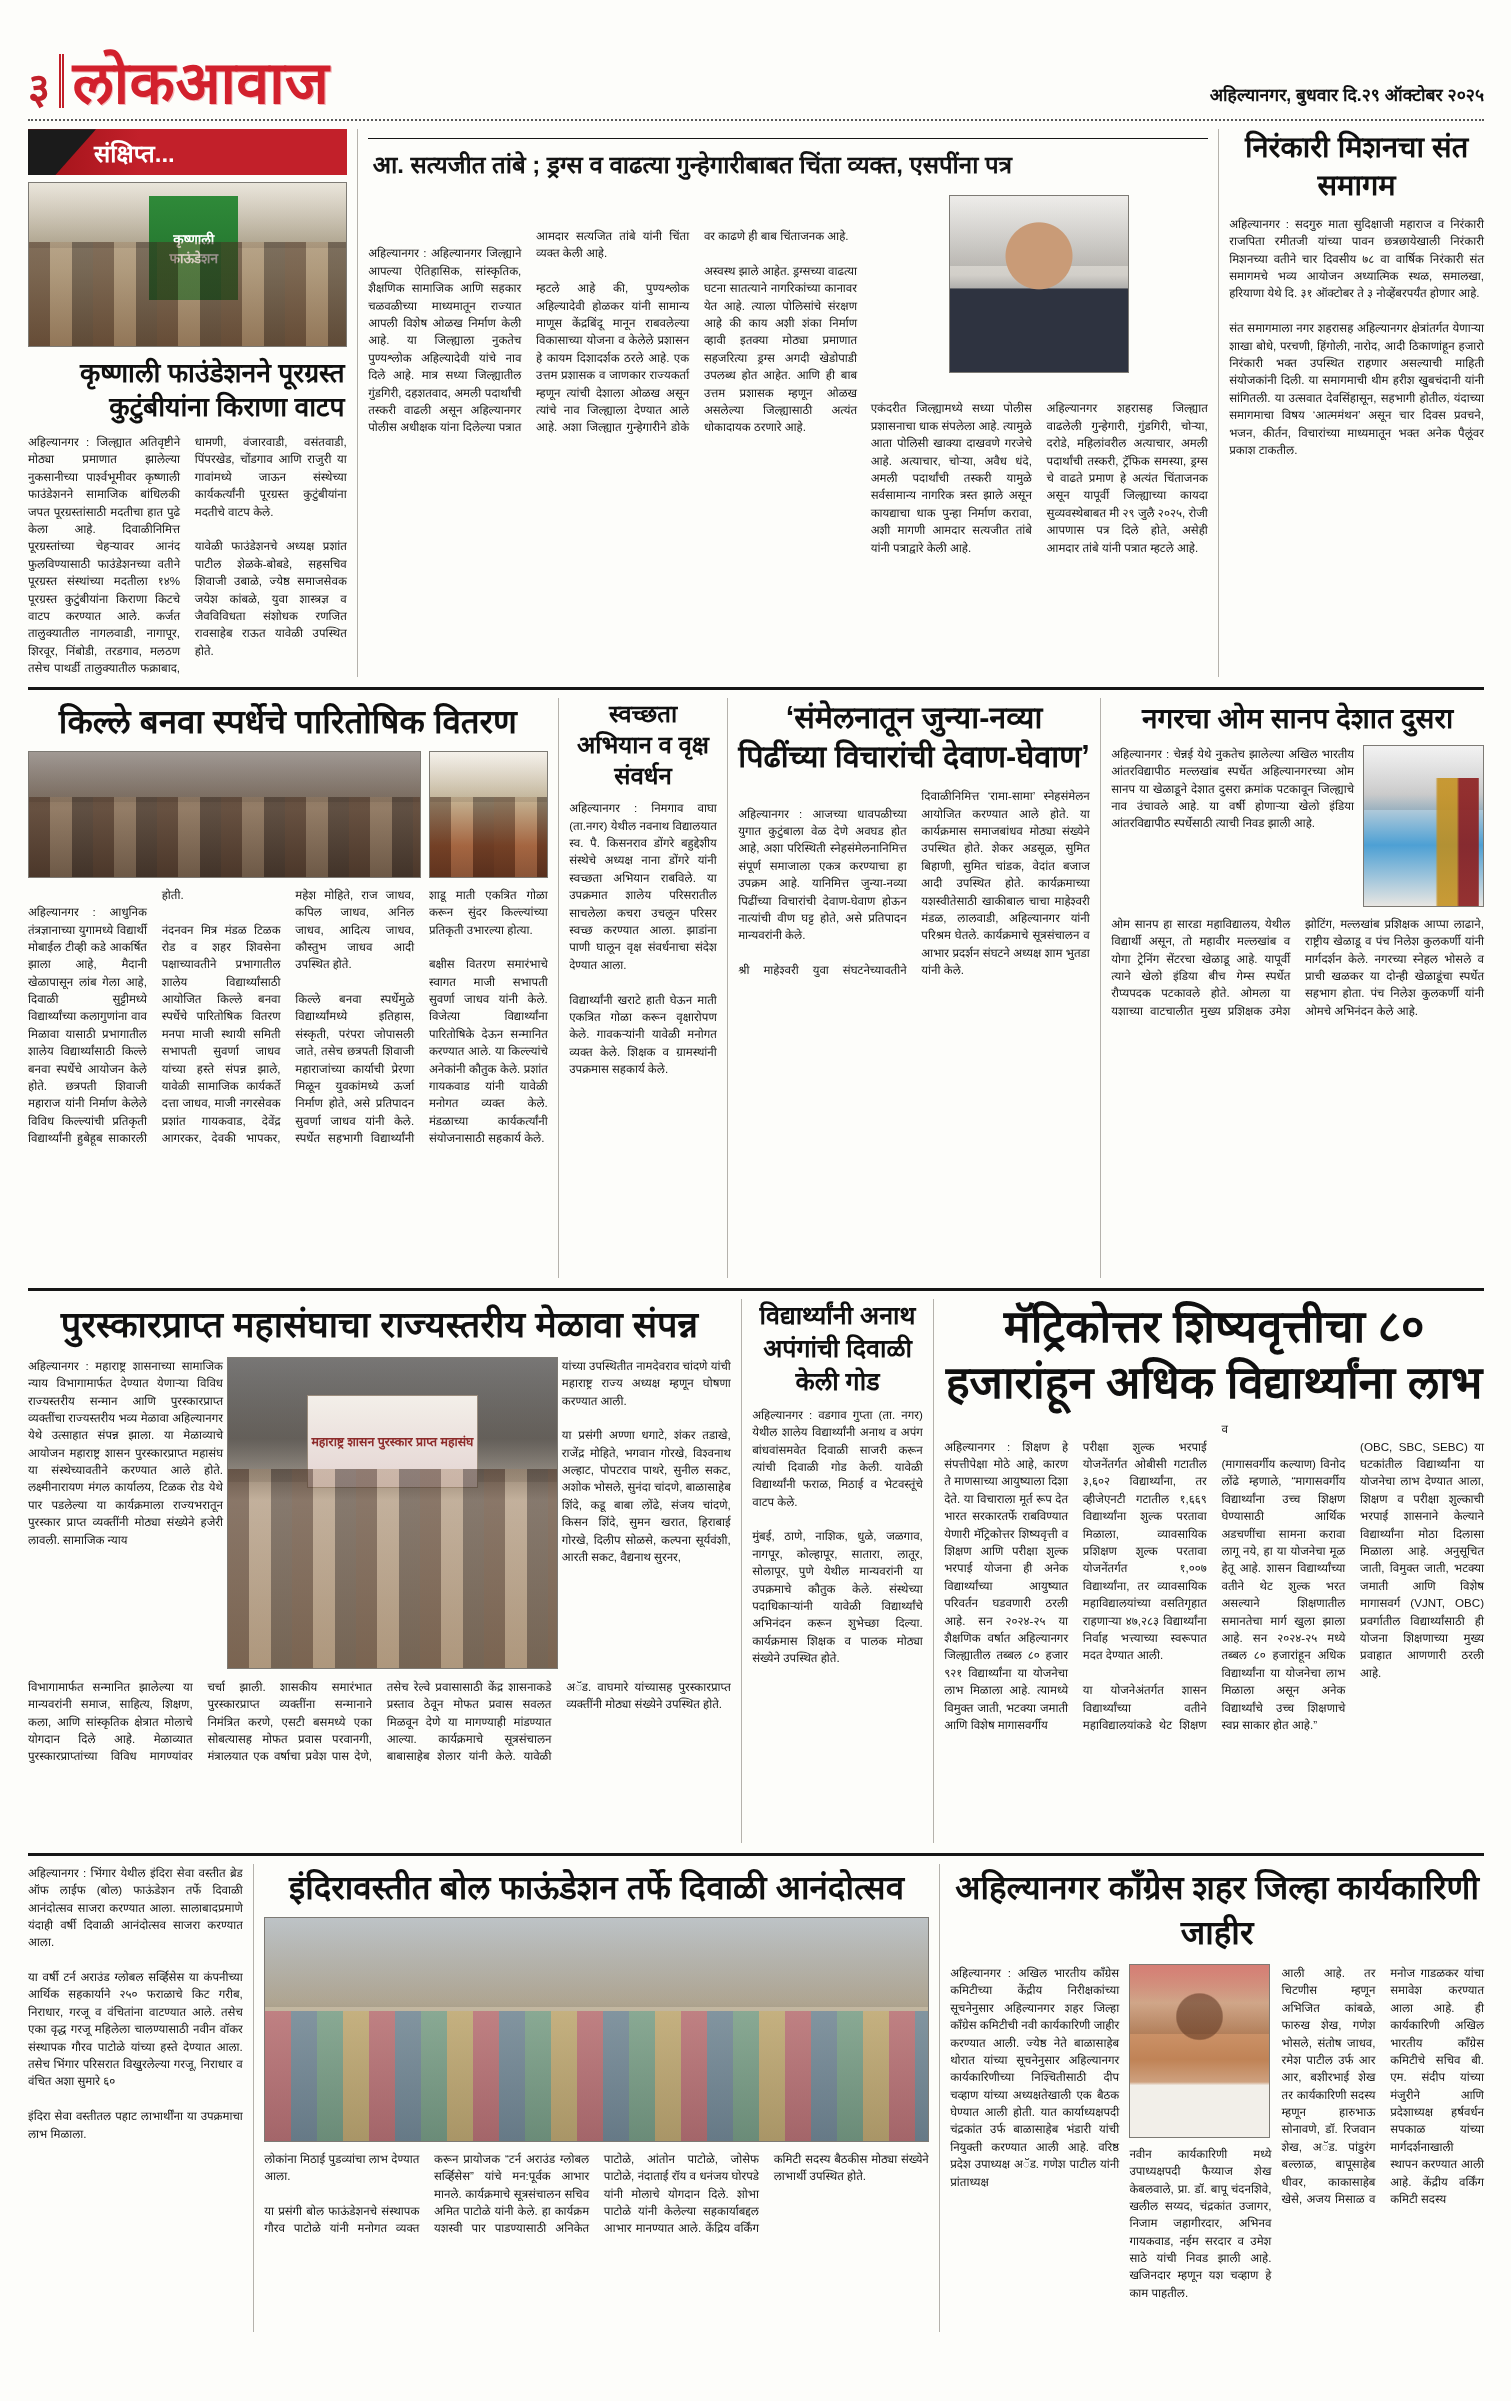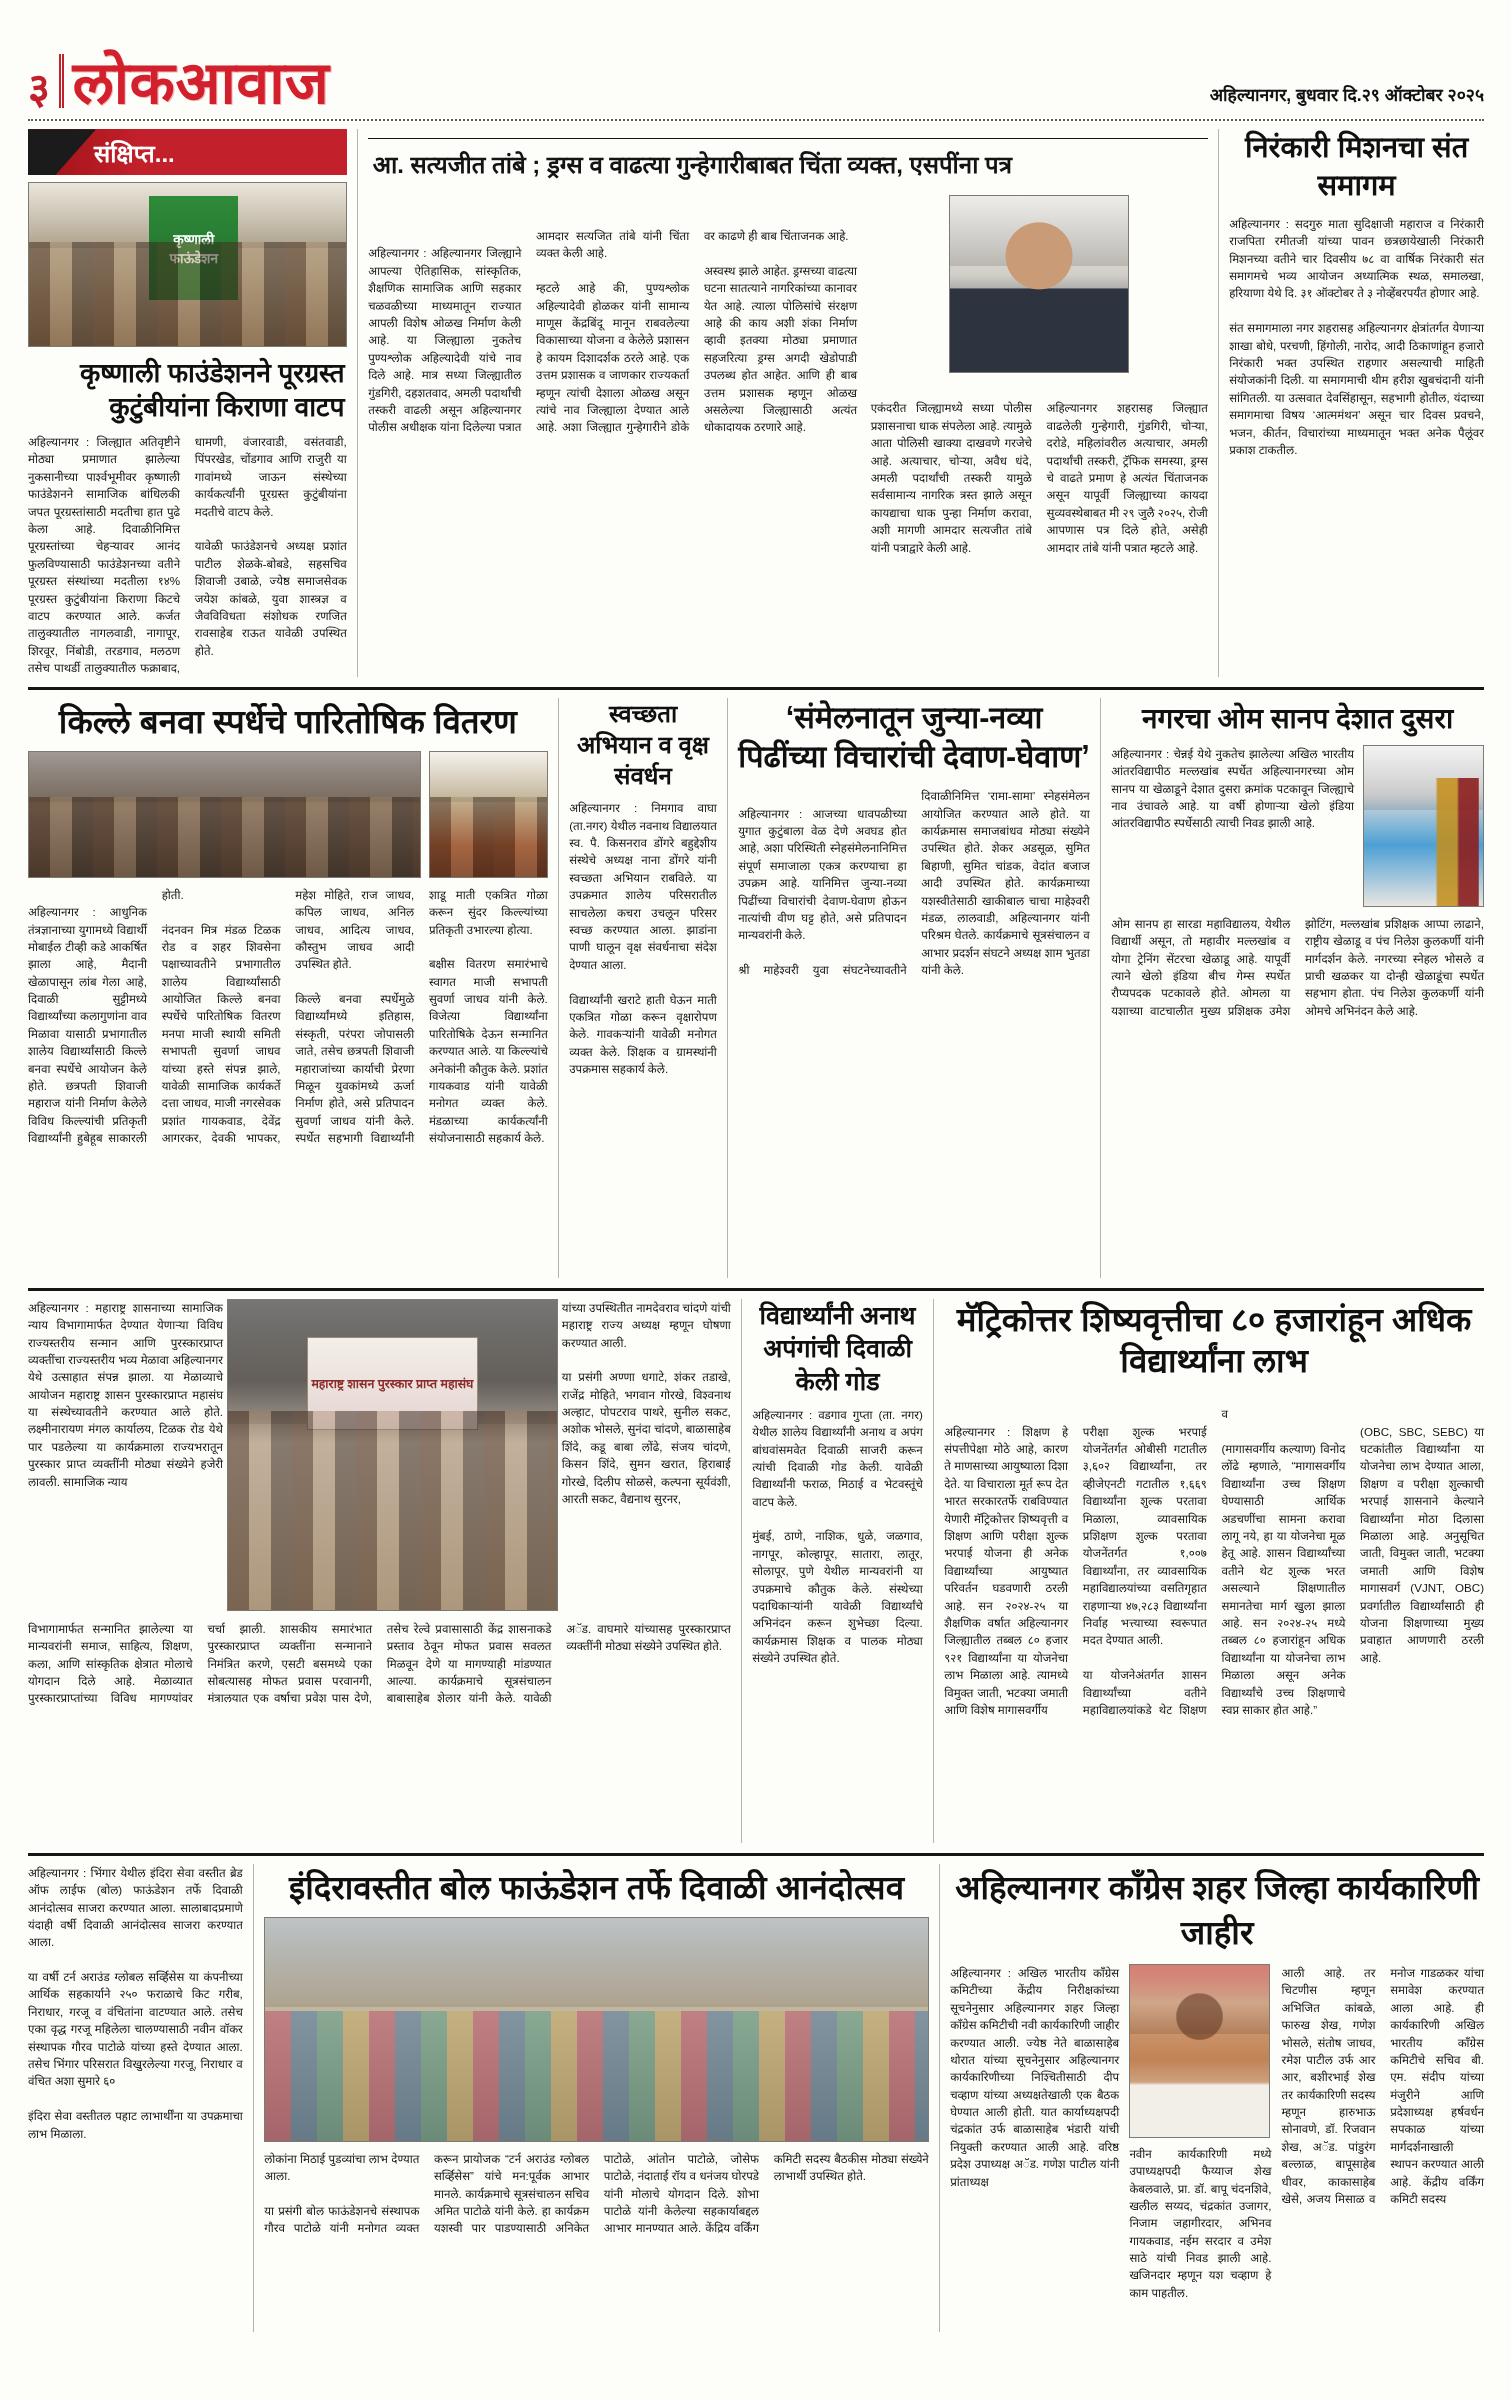--- a/index.html
+++ b/index.html
@@ -77,21 +77,21 @@
   .pur-hl{font-size:36px;text-align:center;margin-bottom:9px;}
   .pur-mid{display:flex;gap:4px;}
   .pur-mid .t1{width:195px;}
   .pur-mid .t2{width:169px;}
   .ph-pur{flex:1;height:312px;background:linear-gradient(180deg,#2f2d2b 0%,#565049 26%,#d9cfc2 46%,#b7a68f 100%);}
   .ph-pur .pbanner{left:24%;top:12%;width:52%;height:30%;background:linear-gradient(180deg,#f3efe9,#e4d4d2);color:#8d2b2b;font-size:12.4px;border:0.6px solid #9a8c7c;}
   .pur-rest{margin-top:9px;}
   .sec-vidya{width:192px;}
   .vidya-hl{font-size:25px;text-align:center;line-height:1.32;margin-bottom:8px;}
   .sec-matric{flex:1;}
-  .matric-hl{font-size:33px;text-align:center;line-height:1.25;margin-bottom:24px;}
+  .matric-hl{font-size:45px;text-align:center;line-height:1.25;margin-bottom:9px;}
   
   .band4{min-height:486px;border-bottom:none;}
   .sec-bhingar{width:226px;}
   .sec-bol{width:686px;}
   .bol-hl{font-size:33px;text-align:center;margin-bottom:8px;}
   .ph-bol{height:225px;margin-bottom:8px;background:linear-gradient(180deg,#9aa3a8 0%,#c5b9a2 38%,#8f8471 100%);}
   .ph-bol::after{background:repeating-linear-gradient(90deg, rgba(188,64,96,.45) 0 26px, rgba(52,108,160,.45) 26px 52px, rgba(52,150,130,.4) 52px 78px, rgba(200,170,90,.45) 78px 104px);height:58%;}
   .sec-cong{flex:1;}
   .cong-hl{font-size:33px;text-align:center;margin-bottom:10.2px;}
   .cong-body{display:flex;gap:10.2px;}
@@ -200,20 +200,21 @@
         <div class="t body">अहिल्यानगर : चेन्नई येथे नुकतेच झालेल्या अखिल भारतीय आंतरविद्यापीठ मल्लखांब स्पर्धेत अहिल्यानगरच्या ओम सानप या खेळाडूने देशात दुसरा क्रमांक पटकावून जिल्ह्याचे नाव उंचावले आहे. या वर्षी होणाऱ्या खेलो इंडिया आंतरविद्यापीठ स्पर्धेसाठी त्याची निवड झाली आहे.</div>
         <div class="photo ph-om"></div>
       </div>
       <div class="body cols2">ओम सानप हा सारडा महाविद्यालय, येथील विद्यार्थी असून, तो महावीर मल्लखांब व योगा ट्रेनिंग सेंटरचा खेळाडू आहे. यापूर्वी त्याने खेलो इंडिया बीच गेम्स स्पर्धेत रौप्यपदक पटकावले होते. ओमला या यशाच्या वाटचालीत मुख्य प्रशिक्षक उमेश झोटिंग, मल्लखांब प्रशिक्षक आप्पा लाढाने, राष्ट्रीय खेळाडू व पंच निलेश कुलकर्णी यांनी मार्गदर्शन केले. नगरच्या स्नेहल भोसले व प्राची खळकर या दोन्ही खेळाडूंचा स्पर्धेत सहभाग होता. पंच निलेश कुलकर्णी यांनी ओमचे अभिनंदन केले आहे.</div>
     </div>
   </div>
 
   <div class="band band3">
 
     <div class="sec sec-pur">
+      <h2 class="pur-hl">पुरस्कारप्राप्त महासंघाचा राज्यस्तरीय मेळावा संपन्न</h2>
       <div class="pur-mid">
         <div class="t1 body">अहिल्यानगर : महाराष्ट्र शासनाच्या सामाजिक न्याय विभागामार्फत देण्यात येणाऱ्या विविध राज्यस्तरीय सन्मान आणि पुरस्कारप्राप्त व्यक्तींचा राज्यस्तरीय भव्य मेळावा अहिल्यानगर येथे उत्साहात संपन्न झाला. या मेळाव्याचे आयोजन महाराष्ट्र शासन पुरस्कारप्राप्त महासंघ या संस्थेच्यावतीने करण्यात आले होते. लक्ष्मीनारायण मंगल कार्यालय, टिळक रोड येथे पार पडलेल्या या कार्यक्रमाला राज्यभरातून पुरस्कार प्राप्त व्यक्तींनी मोठ्या संख्येने हजेरी लावली. सामाजिक न्याय</div>
         <div class="photo ph-pur">
           <span class="pbanner">महाराष्ट्र शासन पुरस्कार प्राप्त महासंघ</span>
         </div>
         <div class="t2 body">यांच्या उपस्थितीत नामदेवराव चांदणे यांची महाराष्ट्र राज्य अध्यक्ष म्हणून घोषणा करण्यात आली.
 
 या प्रसंगी अण्णा धगाटे, शंकर तडाखे, राजेंद्र मोहिते, भगवान गोरखे, विश्वनाथ अल्हाट, पोपटराव पाथरे, सुनील सकट, अशोक भोसले, सुनंदा चांदणे, बाळासाहेब शिंदे, कडू बाबा लोंढे, संजय चांदणे, किसन शिंदे, सुमन खरात, हिराबाई गोरखे, दिलीप सोळसे, कल्पना सूर्यवंशी, आरती सकट, वैद्यनाथ सुरनर,</div>
       </div>
       <div class="pur-rest body cols4">विभागामार्फत सन्मानित झालेल्या या मान्यवरांनी समाज, साहित्य, शिक्षण, कला, आणि सांस्कृतिक क्षेत्रात मोलाचे योगदान दिले आहे. मेळाव्यात पुरस्कारप्राप्तांच्या विविध मागण्यांवर चर्चा झाली. शासकीय समारंभात पुरस्कारप्राप्त व्यक्तींना सन्मानाने निमंत्रित करणे, एसटी बसमध्ये एका सोबत्यासह मोफत प्रवास परवानगी, मंत्रालयात एक वर्षाचा प्रवेश पास देणे, तसेच रेल्वे प्रवासासाठी केंद्र शासनाकडे प्रस्ताव ठेवून मोफत प्रवास सवलत मिळवून देणे या मागण्याही मांडण्यात आल्या. कार्यक्रमाचे सूत्रसंचालन बाबासाहेब शेलार यांनी केले. यावेळी अॅड. वाघमारे यांच्यासह पुरस्कारप्राप्त व्यक्तींनी मोठ्या संख्येने उपस्थित होते.</div>

